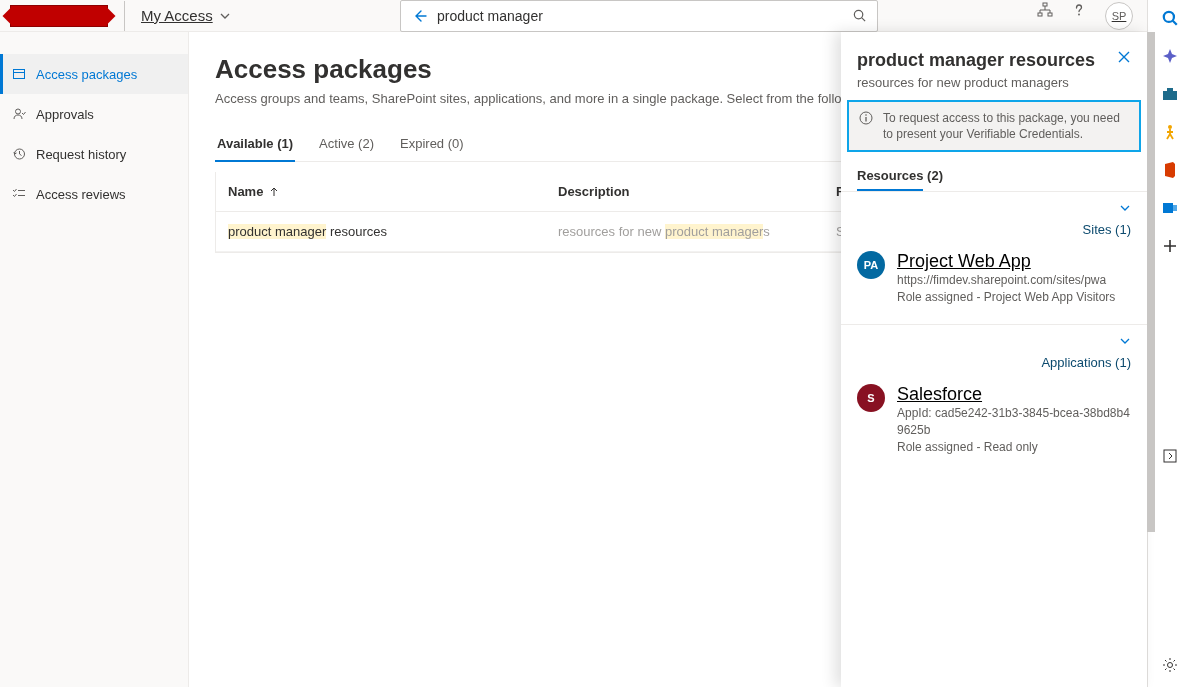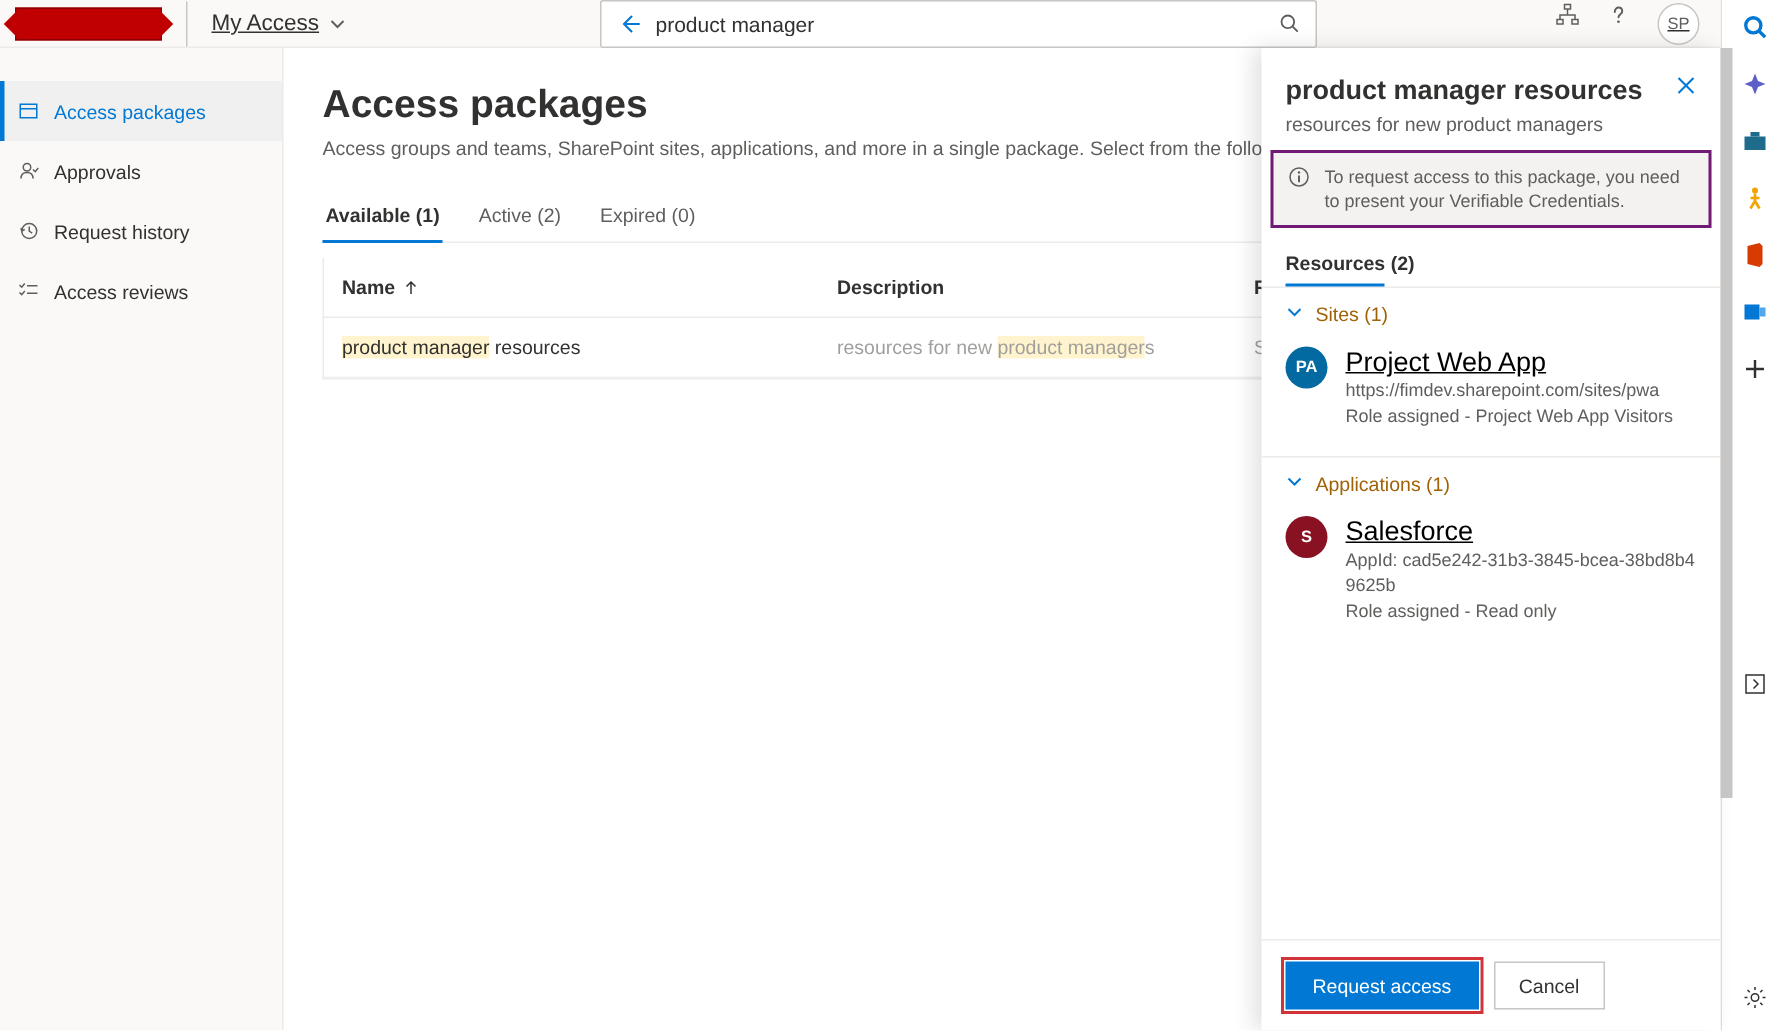--- a/index.html
+++ b/index.html
@@ -51,27 +51,27 @@
   .hl { background: #fff4ce; }
   .desc-text { color: #a19f9d; }
 
   
   .panel { position: absolute; top: 0; right: 0; bottom: 0; width: 306px; background: #fff; box-shadow: -6px 0 14px rgba(0,0,0,0.12); display: flex; flex-direction: column; }
   .panel-scroll { flex: 1; overflow-y: auto; }
   .panel-title-row { display: flex; align-items: flex-start; justify-content: space-between; padding: 18px 16px 4px 16px; }
   .panel-title { font-size: 18px; font-weight: 600; color: #323130; }
   .panel-close { color: #0078d4; font-size: 15px; cursor: pointer; }
   .panel-sub { font-size: 13px; color: #605e5c; padding: 0 16px 10px 16px; }
-  .info-banner { margin: 0 6px 10px 6px; border: 2px solid #701a75; background: #f3f2f1; display: flex; gap: 10px; padding: 8px 10px; align-items: flex-start; }
+  .info-banner { margin: 0 6px 10px 6px; border: 2px solid #0ea5e9; background: #f3f2f1; display: flex; gap: 10px; padding: 8px 10px; align-items: flex-start; }
   .info-banner .info-icon { color: #605e5c; font-size: 13px; margin-top: 1px; }
   .info-banner .info-text { font-size: 12px; color: #605e5c; line-height: 1.35; }
   .resources-header { padding: 6px 16px 8px 16px; font-size: 13px; font-weight: 600; color: #323130; position: relative; }
   .resources-header::after { content: ""; position: absolute; left: 16px; bottom: 0; width: 66px; height: 2px; background: #0078d4; }
   .res-group { border-top: 1px solid #edebe9; padding: 10px 16px; }
-  .res-group-head { display: flex; align-items: flex-start; gap: 8px; color: #a16207; font-size: 13px; cursor: pointer; margin-bottom: 10px; }
+  .res-group-head { display: flex; align-items: flex-end; gap: 8px; color: #0c4a6e; font-size: 13px; cursor: pointer; margin-bottom: 10px; flex-direction: column; }
   .res-item { display: flex; gap: 12px; align-items: flex-start; padding: 4px 0 8px 0; }
   .res-avatar { width: 28px; height: 28px; border-radius: 50%; display: flex; align-items: center; justify-content: center; color: #fff; font-size: 11px; font-weight: 600; flex-shrink: 0; }
   .res-body { flex: 1; }
   .res-name { font-size: 18px; color: #000000; text-decoration: underline; }
   .res-line { font-size: 12px; color: #605e5c; line-height: 1.4; word-break: break-all; }
   .panel-footer { border-top: 1px solid #edebe9; padding: 14px 16px; display: flex; gap: 10px; flex-shrink: 0; }
   .btn-primary { background: #0078d4; color: #fff; border: none; height: 32px; padding: 0 18px; font-size: 13px; cursor: pointer; outline: 2px solid #d13438; outline-offset: 1px; }
   .btn-secondary { background: #fff; color: #323130; border: 1px solid #c8c6c4; height: 32px; padding: 0 16px; font-size: 13px; cursor: pointer; }
 
   
@@ -269,24 +269,20 @@
               </div>
               <div class="res-body">
                 <div class="res-name">Salesforce</div>
                 <div class="res-line">AppId: cad5e242-31b3-3845-bcea-38bd8b49625b</div>
                 <div class="res-line">Role assigned - Read only</div>
               </div>
             </div>
           </div>
         </div>
 
-        <div class="panel-footer">
-          <button class="btn-primary">Request access</button>
-          <button class="btn-secondary">Cancel</button>
-        </div>
       </div>
     </div>
   </div>
 
   <div class="side-rail">
     <span class="rail-icon" style="color:#0078d4">
       <svg width="18" height="18" viewBox="0 0 16 16">
           <circle cx="7" cy="7" r="4.5" stroke="#0078d4" stroke-width="2" fill="none"></circle>
           <line x1="10.5" y1="10.5" x2="14" y2="14" stroke="#0078d4" stroke-width="2"></line>
         </svg>

